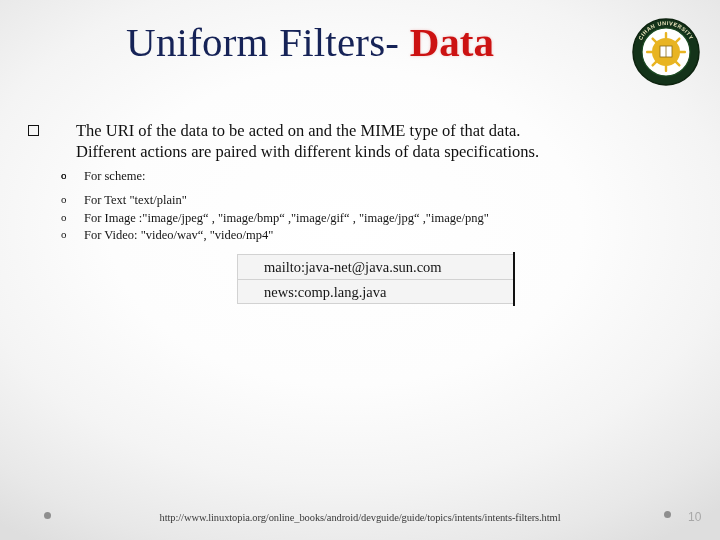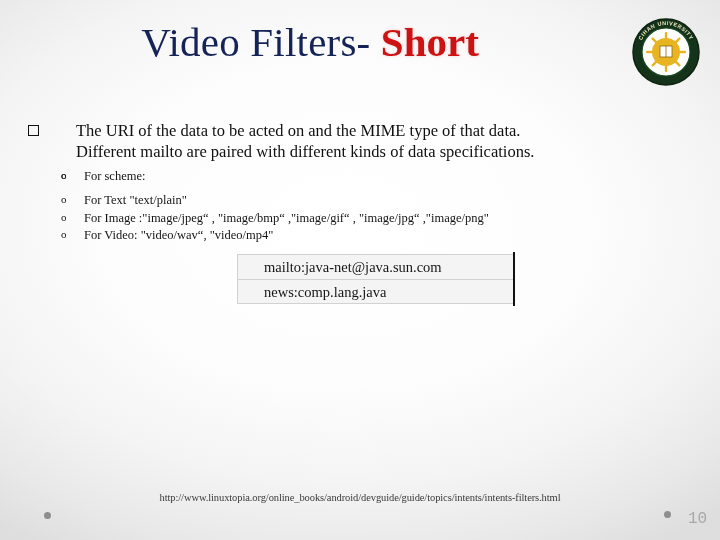--- a/index.html
+++ b/index.html
@@ -136,52 +136,52 @@
     top: 252px;
     width: 2px;
     height: 54px;
     background: #111;
   }
 
   
   #footer-url {
     position: absolute;
     left: 0;
-    top: 492px;
+    top: 512px;
     width: 720px;
     text-align: center;
     font-size: 10.5px;
     color: #3a3a3a;
     letter-spacing: -0.1px;
   }
   #page-number {
     position: absolute;
     left: 688px;
     top: 510px;
-    font-size: 16px;
+    font-size: 12px;
     color: #a8a8a8;
-    font-family: Liberation Mono, monospace;
+    font-family: Liberation Sans, sans-serif;
   }
   .deco-dot {
     position: absolute;
     width: 7px;
     height: 7px;
     border-radius: 50%;
     background: #8e8e8e;
   }
   #deco-dot-left  { left: 44px;  top: 512px; }
   #deco-dot-right { left: 664px; top: 511px; }
 </style>
 </head>
 <body>
 
 <div id="slide">
 
   <div id="title-block">
-    <span class="title-main">Video Filters-</span><span class="title-main">&nbsp;</span><span class="title-accent">Short</span>
+    <span class="title-main">Uniform Filters-</span><span class="title-main">&nbsp;</span><span class="title-accent">Data</span>
   </div>
 
   <div id="logo">
     <svg width="72" height="72" viewBox="0 0 72 72">
       <circle cx="36" cy="36" r="33" fill="#14331a"></circle>
       <circle cx="36" cy="36" r="33" fill="none" stroke="#0d230f" stroke-width="1.5"></circle>
       <circle cx="36" cy="36" r="24" fill="#ffffff"></circle>
       <circle cx="36" cy="36" r="24" fill="none" stroke="#1b4a22" stroke-width="1.2"></circle>
       <g fill="#e8b422">
         <circle cx="36" cy="36" r="14"></circle>
@@ -203,21 +203,21 @@
         <textPath href="#ringtop" startOffset="14%">CIHAN UNIVERSITY</textPath>
       </text>
     </svg>
   </div>
 
   <div id="content">
 
     <div class="lvl1" style="margin-bottom:6px;">
       <span class="marker-square"></span>
       <div>The URI of the data to be acted on and the MIME type of that data.</div>
-      <div>Different mailto are paired with different kinds of data specifications.</div>
+      <div>Different actions are paired with different kinds of data specifications.</div>
     </div>
 
 
     <div class="lvl2">
       <span class="marker-o">o</span>
     </div>
     <div class="lvl2">
       <span class="marker-o">o</span>
       <span>For scheme:</span>
     </div>

